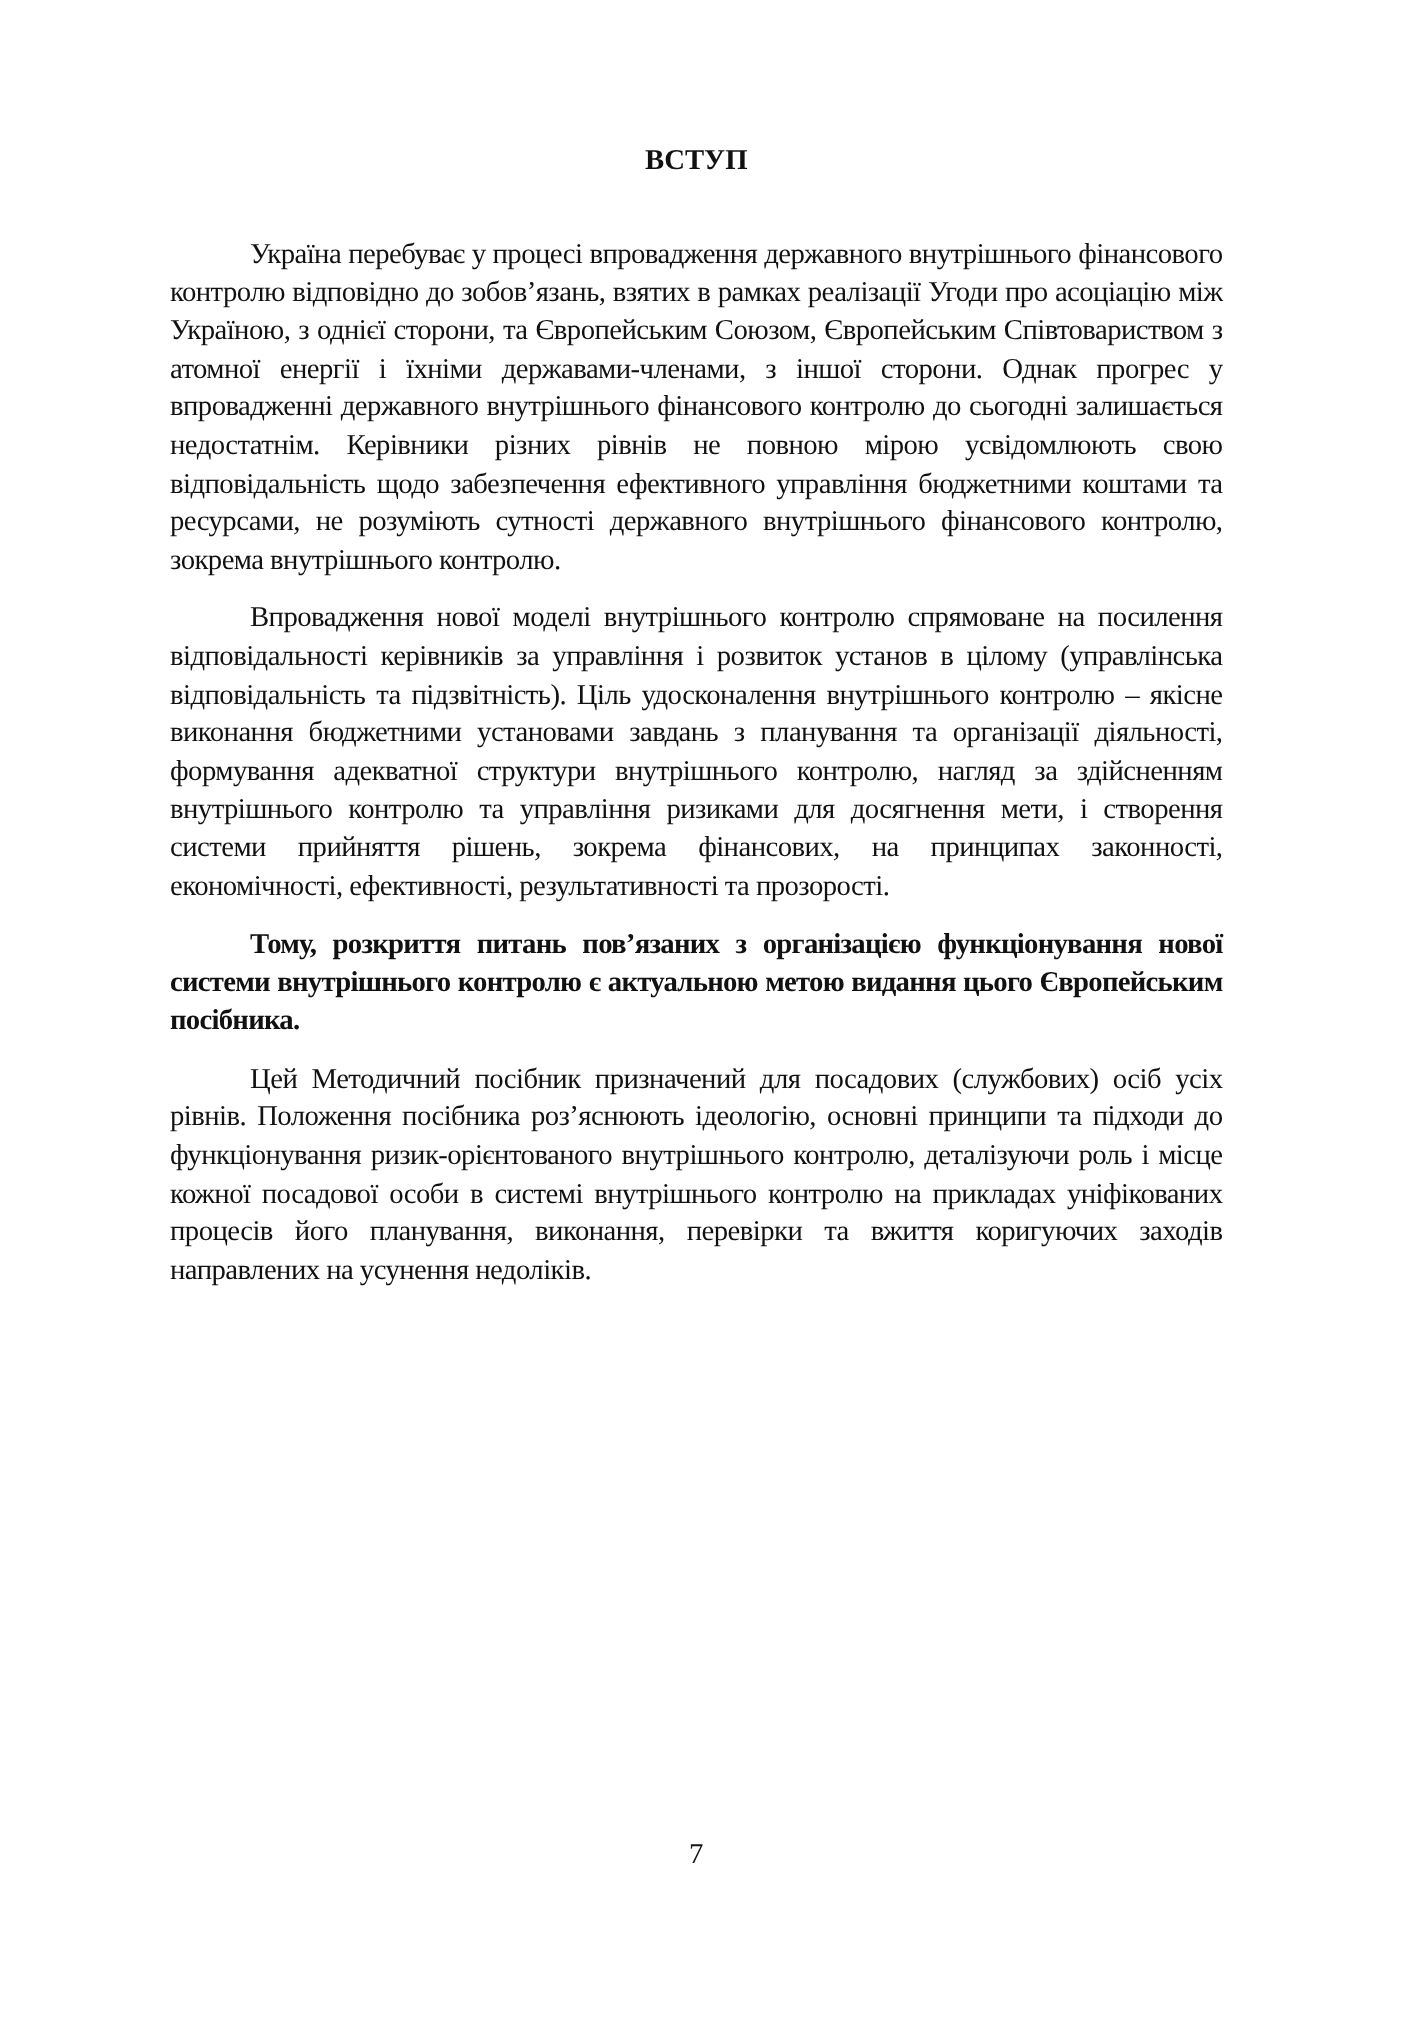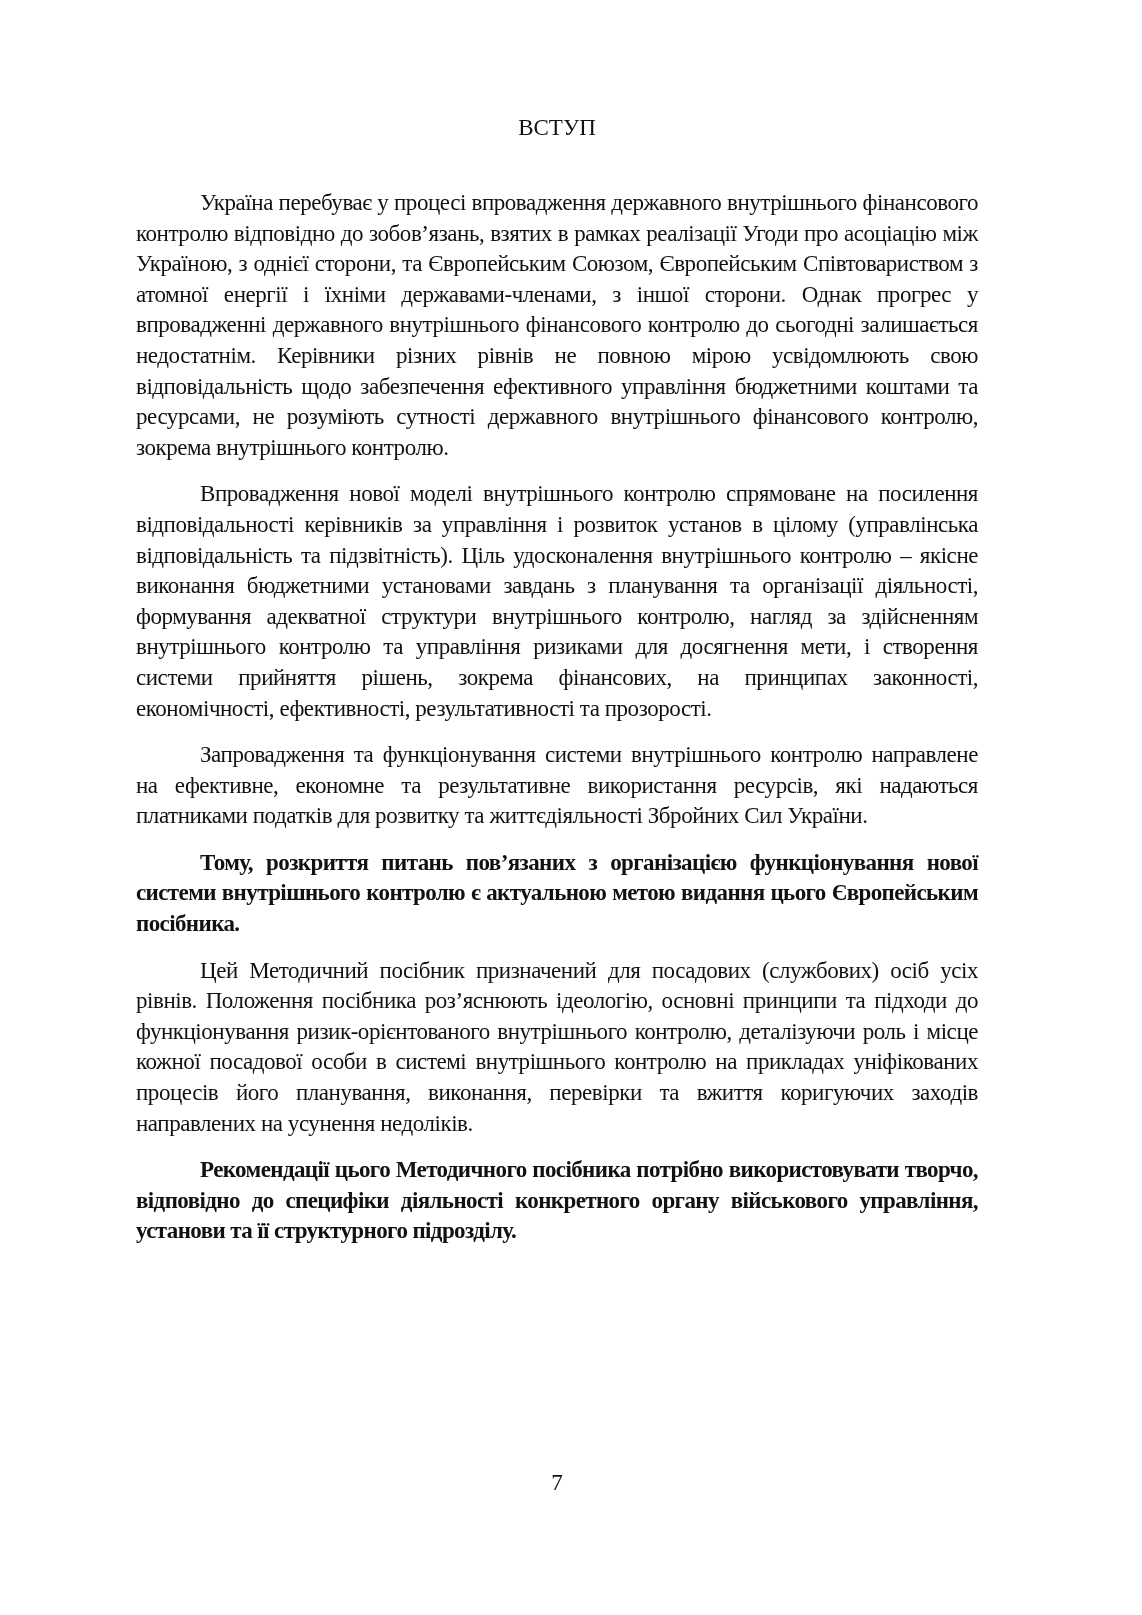--- a/index.html
+++ b/index.html
@@ -4,21 +4,21 @@
 <style>
   html, body { margin: 0; padding: 0; background: #ffffff; }
   body { width: 1142px; height: 1615px; position: relative; overflow: hidden; }
   .page {
     position: absolute; left: 120px; top: 0; width: 874px;
     font-family: "Liberation Serif", serif; color: #111;
     font-size: 23px;
   }
   .title {
     position: absolute; top: 115px; left: 0; width: 874px;
-    text-align: center; font-weight: normal; font-size: 23px; letter-spacing: 0px;
+    text-align: center; font-weight: bold; font-size: 23px; letter-spacing: 0px;
   }
   .body {
     position: absolute; top: 172px; left: 0; width: 874px;
   }
   .para {
     margin: 16px; text-align: justify; line-height: 30.6px;
     text-indent: 64px; letter-spacing: -0.45px; word-spacing: 0px;
     hyphens: none;
   }
   .para.bold { font-weight: bold; letter-spacing: -0.6px; }
@@ -28,19 +28,17 @@
   }
 </style>
 </head>
 <body>
 
 <div class="page">
   <div class="title">ВСТУП</div>
   <div class="body">
     <p class="para">Україна перебуває у процесі впровадження державного внутрішнього фінансового контролю відповідно до зобов’язань, взятих в рамках реалізації Угоди про асоціацію між Україною, з однієї сторони, та Європейським Союзом, Європейським Співтовариством з атомної енергії і їхніми державами-членами, з іншої сторони. Однак прогрес у впровадженні державного внутрішнього фінансового контролю до сьогодні залишається недостатнім. Керівники різних рівнів не повною мірою усвідомлюють свою відповідальність щодо забезпечення ефективного управління бюджетними коштами та ресурсами, не розуміють сутності державного внутрішнього фінансового контролю, зокрема внутрішнього контролю.</p>
     <p class="para">Впровадження нової моделі внутрішнього контролю спрямоване на посилення відповідальності керівників за управління і розвиток установ в цілому (управлінська відповідальність та підзвітність). Ціль удосконалення внутрішнього контролю – якісне виконання бюджетними установами завдань з планування та організації діяльності, формування адекватної структури внутрішнього контролю, нагляд за здійсненням внутрішнього контролю та управління ризиками для досягнення мети, і створення системи прийняття рішень, зокрема фінансових, на принципах законності, економічності, ефективності, результативності та прозорості.</p>
-    <p class="para">Запровадження та функціонування системи внутрішнього контролю направлене на ефективне, економне та результативне використання ресурсів, які надаються платниками податків для розвитку та життєдіяльності Збройних Сил України.</p>
     <p class="para bold">Тому, розкриття питань пов’язаних з організацією функціонування нової системи внутрішнього контролю є актуальною метою видання цього Європейським посібника.</p>
     <p class="para">Цей Методичний посібник призначений для посадових (службових) осіб усіх рівнів. Положення посібника роз’яснюють ідеологію, основні принципи та підходи до функціонування ризик-орієнтованого внутрішнього контролю, деталізуючи роль і місце кожної посадової особи в системі внутрішнього контролю на прикладах уніфікованих процесів його планування, виконання, перевірки та вжиття коригуючих заходів направлених на усунення недоліків.</p>
-    <p class="para bold">Рекомендації цього Методичного посібника потрібно використовувати творчо, відповідно до специфіки діяльності конкретного органу військового управління, установи та її структурного підрозділу.</p>
   </div>
   <div class="pagenum">7</div>
 </div>
 
 </body></html>

